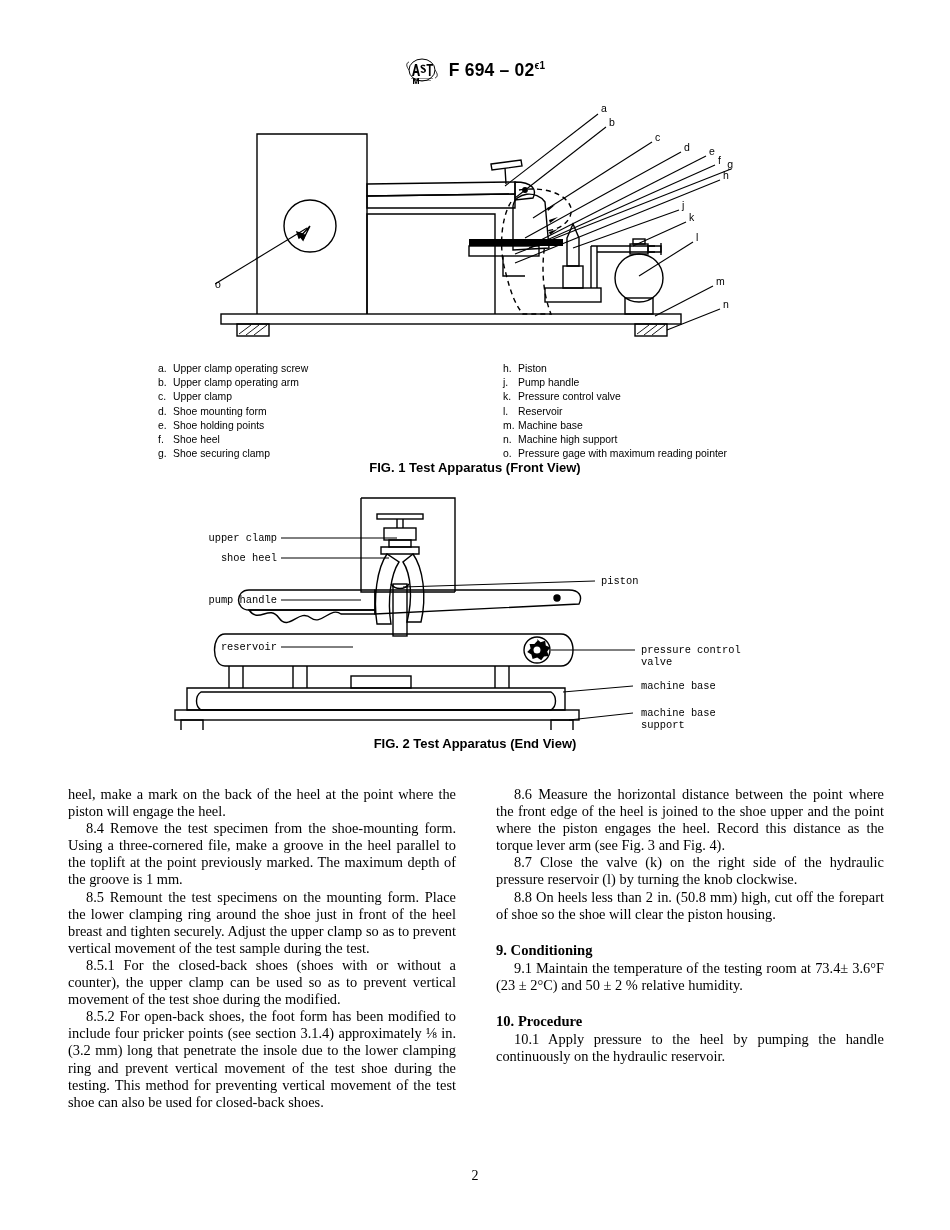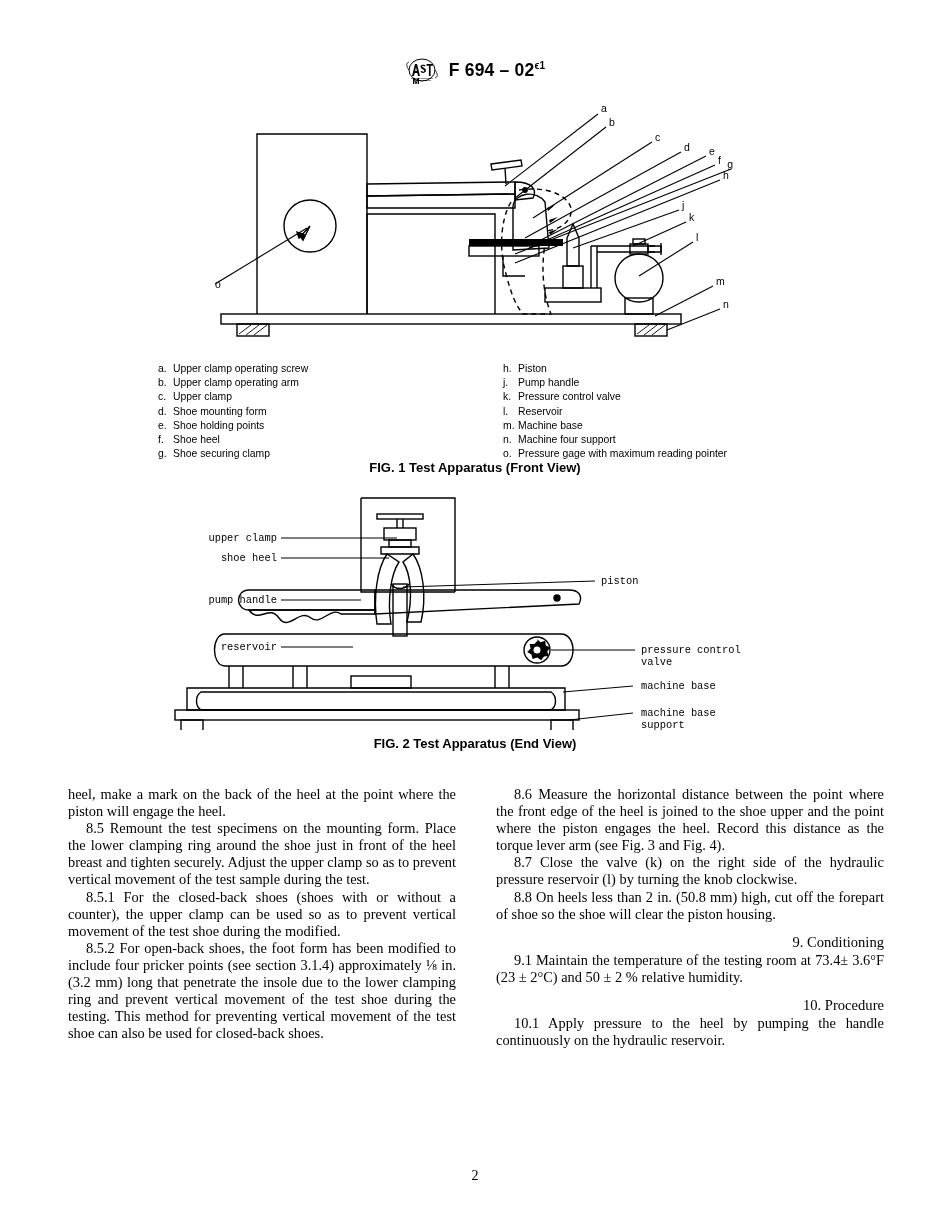--- a/index.html
+++ b/index.html
@@ -118,25 +118,25 @@
     text-align: justify;
     text-justify: inter-word;
   }
   .text-col p {
     margin: 0;
     text-indent: 18px;
     hyphens: none;
   }
   .text-col p.noindent { text-indent: 0; }
   .text-col h3 {
-    margin: 11px 0 1px 0;
+    margin: 19px 0 1px 0;
     font-size: 14.6px;
-    font-weight: normal;
+    font-weight: bold;
     text-indent: 0;
-    text-align: right;
+    text-align: left;
   }
 
   .page-number {
     position: absolute;
     top: 1168px;
     left: 0;
     width: 950px;
     text-align: center;
     font-size: 14px;
   }
@@ -319,21 +319,21 @@
     <div class="legend-item">
         <span class="legend-key">l.</span>
         <span>Reservoir</span>
       </div>
     <div class="legend-item">
         <span class="legend-key">m.</span>
         <span>Machine base</span>
       </div>
     <div class="legend-item">
         <span class="legend-key">n.</span>
-        <span>Machine four support</span>
+        <span>Machine high support</span>
       </div>
     <div class="legend-item">
         <span class="legend-key">o.</span>
         <span>Pressure gage with maximum reading pointer</span>
       </div>
   </div>
 </div>
 
 <div class="fig-caption" id="fig1-caption">FIG. 1 Test Apparatus (Front View)</div>
 
@@ -405,20 +405,21 @@
     </g>
   </svg>
 </div>
 
 <div class="fig-caption" id="fig2-caption">FIG. 2 Test Apparatus (End View)</div>
 
 <div class="body-columns">
 
   <div class="text-col">
     <p class="noindent">heel, make a mark on the back of the heel at the point where the piston will engage the heel.</p>
+    <p>8.4  Remove the test specimen from the shoe-mounting form. Using a three-cornered file, make a groove in the heel parallel to the toplift at the point previously marked. The maximum depth of the groove is 1 mm.</p>
     <p>8.5  Remount the test specimens on the mounting form. Place the lower clamping ring around the shoe just in front of the heel breast and tighten securely. Adjust the upper clamp so as to prevent vertical movement of the test sample during the test.</p>
     <p>8.5.1  For the closed-back shoes (shoes with or without a counter), the upper clamp can be used so as to prevent vertical movement of the test shoe during the modified.</p>
     <p>8.5.2  For open-back shoes, the foot form has been modified to include four pricker points (see section 3.1.4) approximately ⅛ in. (3.2 mm) long that penetrate the insole due to the lower clamping ring and prevent vertical movement of the test shoe during the testing. This method for preventing vertical movement of the test shoe can also be used for closed-back shoes.</p>
   </div>
 
   <div class="text-col">
     <p>8.6  Measure the horizontal distance between the point where the front edge of the heel is joined to the shoe upper and the point where the piston engages the heel. Record this distance as the torque lever arm (see Fig. 3 and Fig. 4).</p>
     <p>8.7  Close the valve (k) on the right side of the hydraulic pressure reservoir (l) by turning the knob clockwise.</p>
     <p>8.8  On heels less than 2 in. (50.8 mm) high, cut off the forepart of shoe so the shoe will clear the piston housing.</p>
     <h3>9.  Conditioning</h3>

